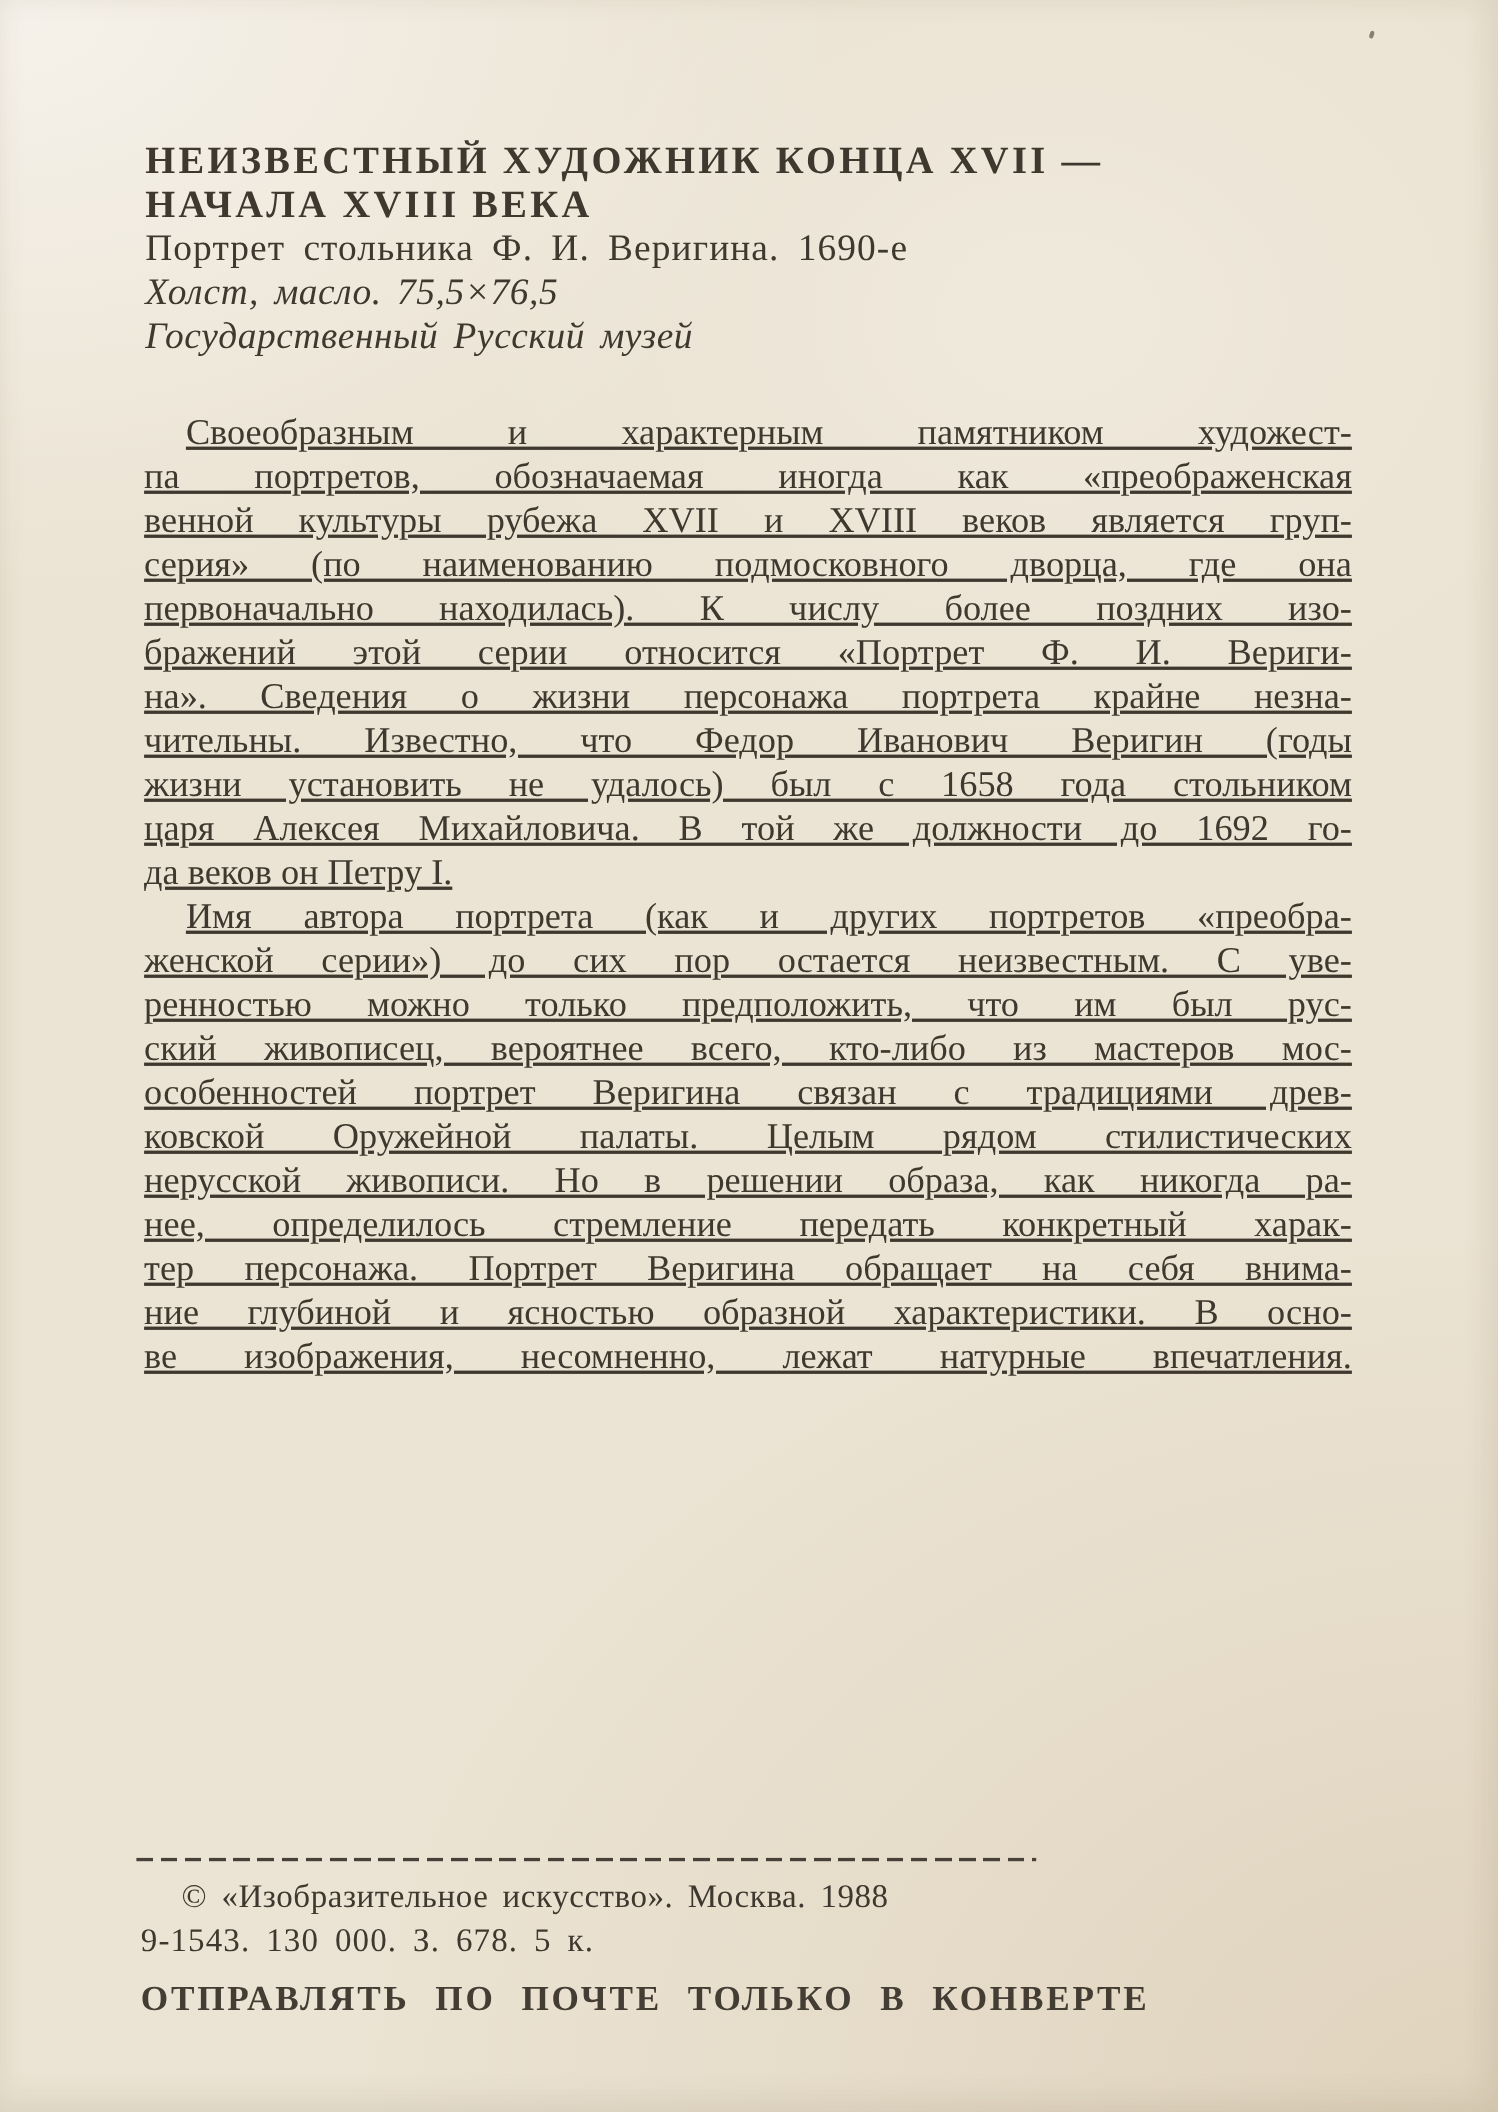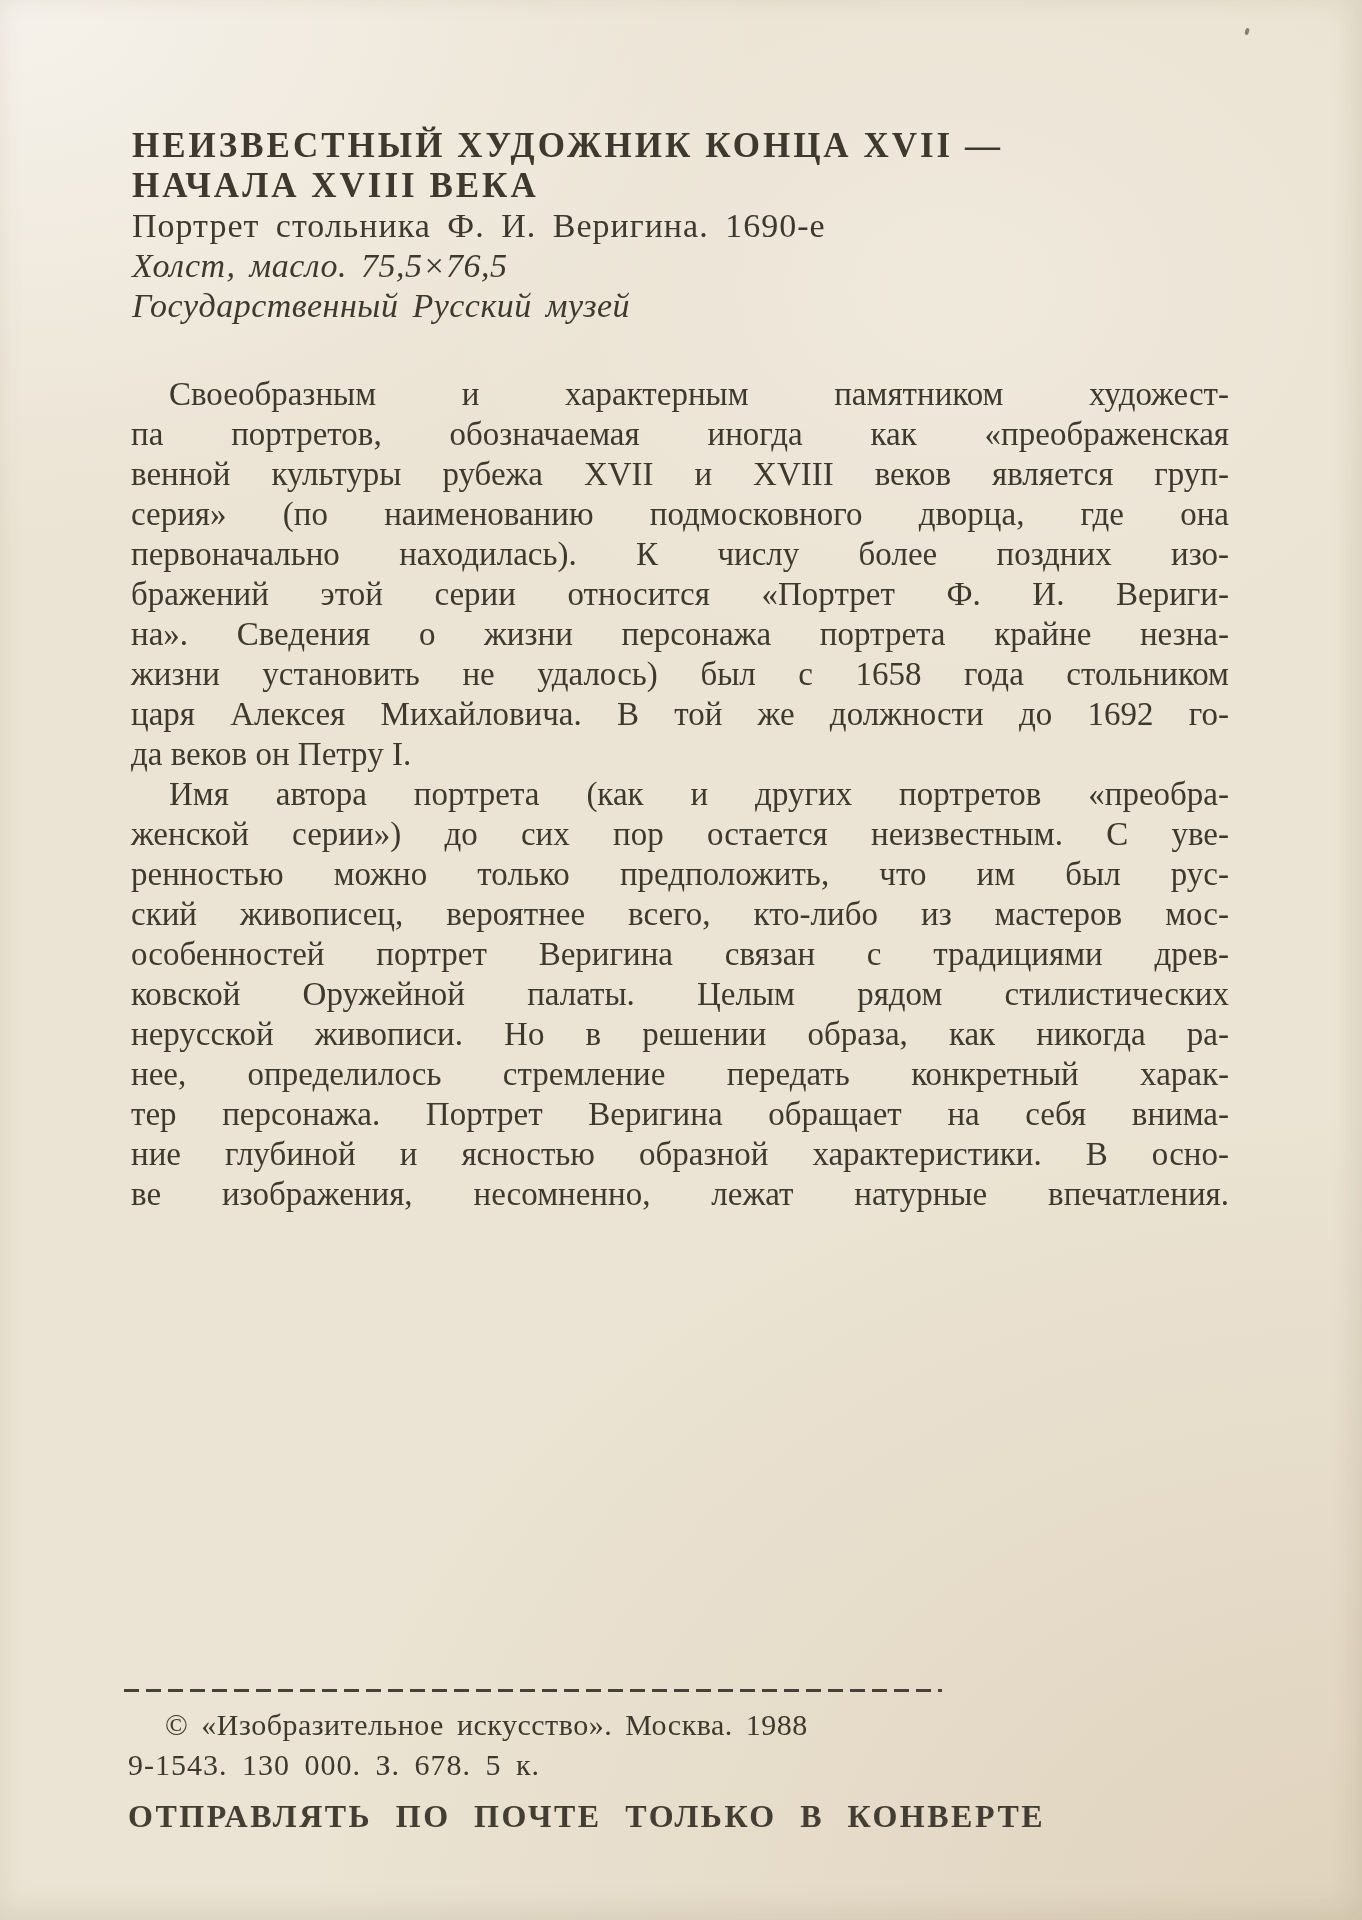--- a/index.html
+++ b/index.html
@@ -57,20 +57,21 @@
     top: 374px;
     width: 1098px;
     font-size: 33px;
     line-height: 40px;
   }
   .tline {
     height: 40px;
     text-align: justify;
     text-align-last: justify;
     white-space: normal;
+    text-decoration: underline;
   }
   .tline.indent { text-indent: 38px; }
   .para[data-last-align="left"] .tline:last-child {
     text-align-last: left;
   }
 
   
   .rule-dashed {
     position: absolute;
     left: 124px;
@@ -138,20 +139,21 @@
 
   <main class="body-text">
     <div class="para" data-last-align="left">
         <div class="tline indent">Своеобразным и характерным памятником художест-</div>
         <div class="tline">па портретов, обозначаемая иногда как «преображенская</div>
         <div class="tline">венной культуры рубежа XVII и XVIII веков является груп-</div>
         <div class="tline">серия» (по наименованию подмосковного дворца, где она</div>
         <div class="tline">первоначально находилась). К числу более поздних изо-</div>
         <div class="tline">бражений этой серии относится «Портрет Ф. И. Вериги-</div>
         <div class="tline">на». Сведения о жизни персонажа портрета крайне незна-</div>
+        <div class="tline">чительны. Известно, что Федор Иванович Веригин (годы</div>
         <div class="tline">жизни установить не удалось) был с 1658 года стольником</div>
         <div class="tline">царя Алексея Михайловича. В той же должности до 1692 го-</div>
         <div class="tline">да веков он Петру I.</div>
       </div>
     <div class="para" data-last-align="justify">
         <div class="tline indent">Имя автора портрета (как и других портретов «преобра-</div>
         <div class="tline">женской серии») до сих пор остается неизвестным. С уве-</div>
         <div class="tline">ренностью можно только предположить, что им был рус-</div>
         <div class="tline">ский живописец, вероятнее всего, кто-либо из мастеров мос-</div>
         <div class="tline">особенностей портрет Веригина связан с традициями древ-</div>

